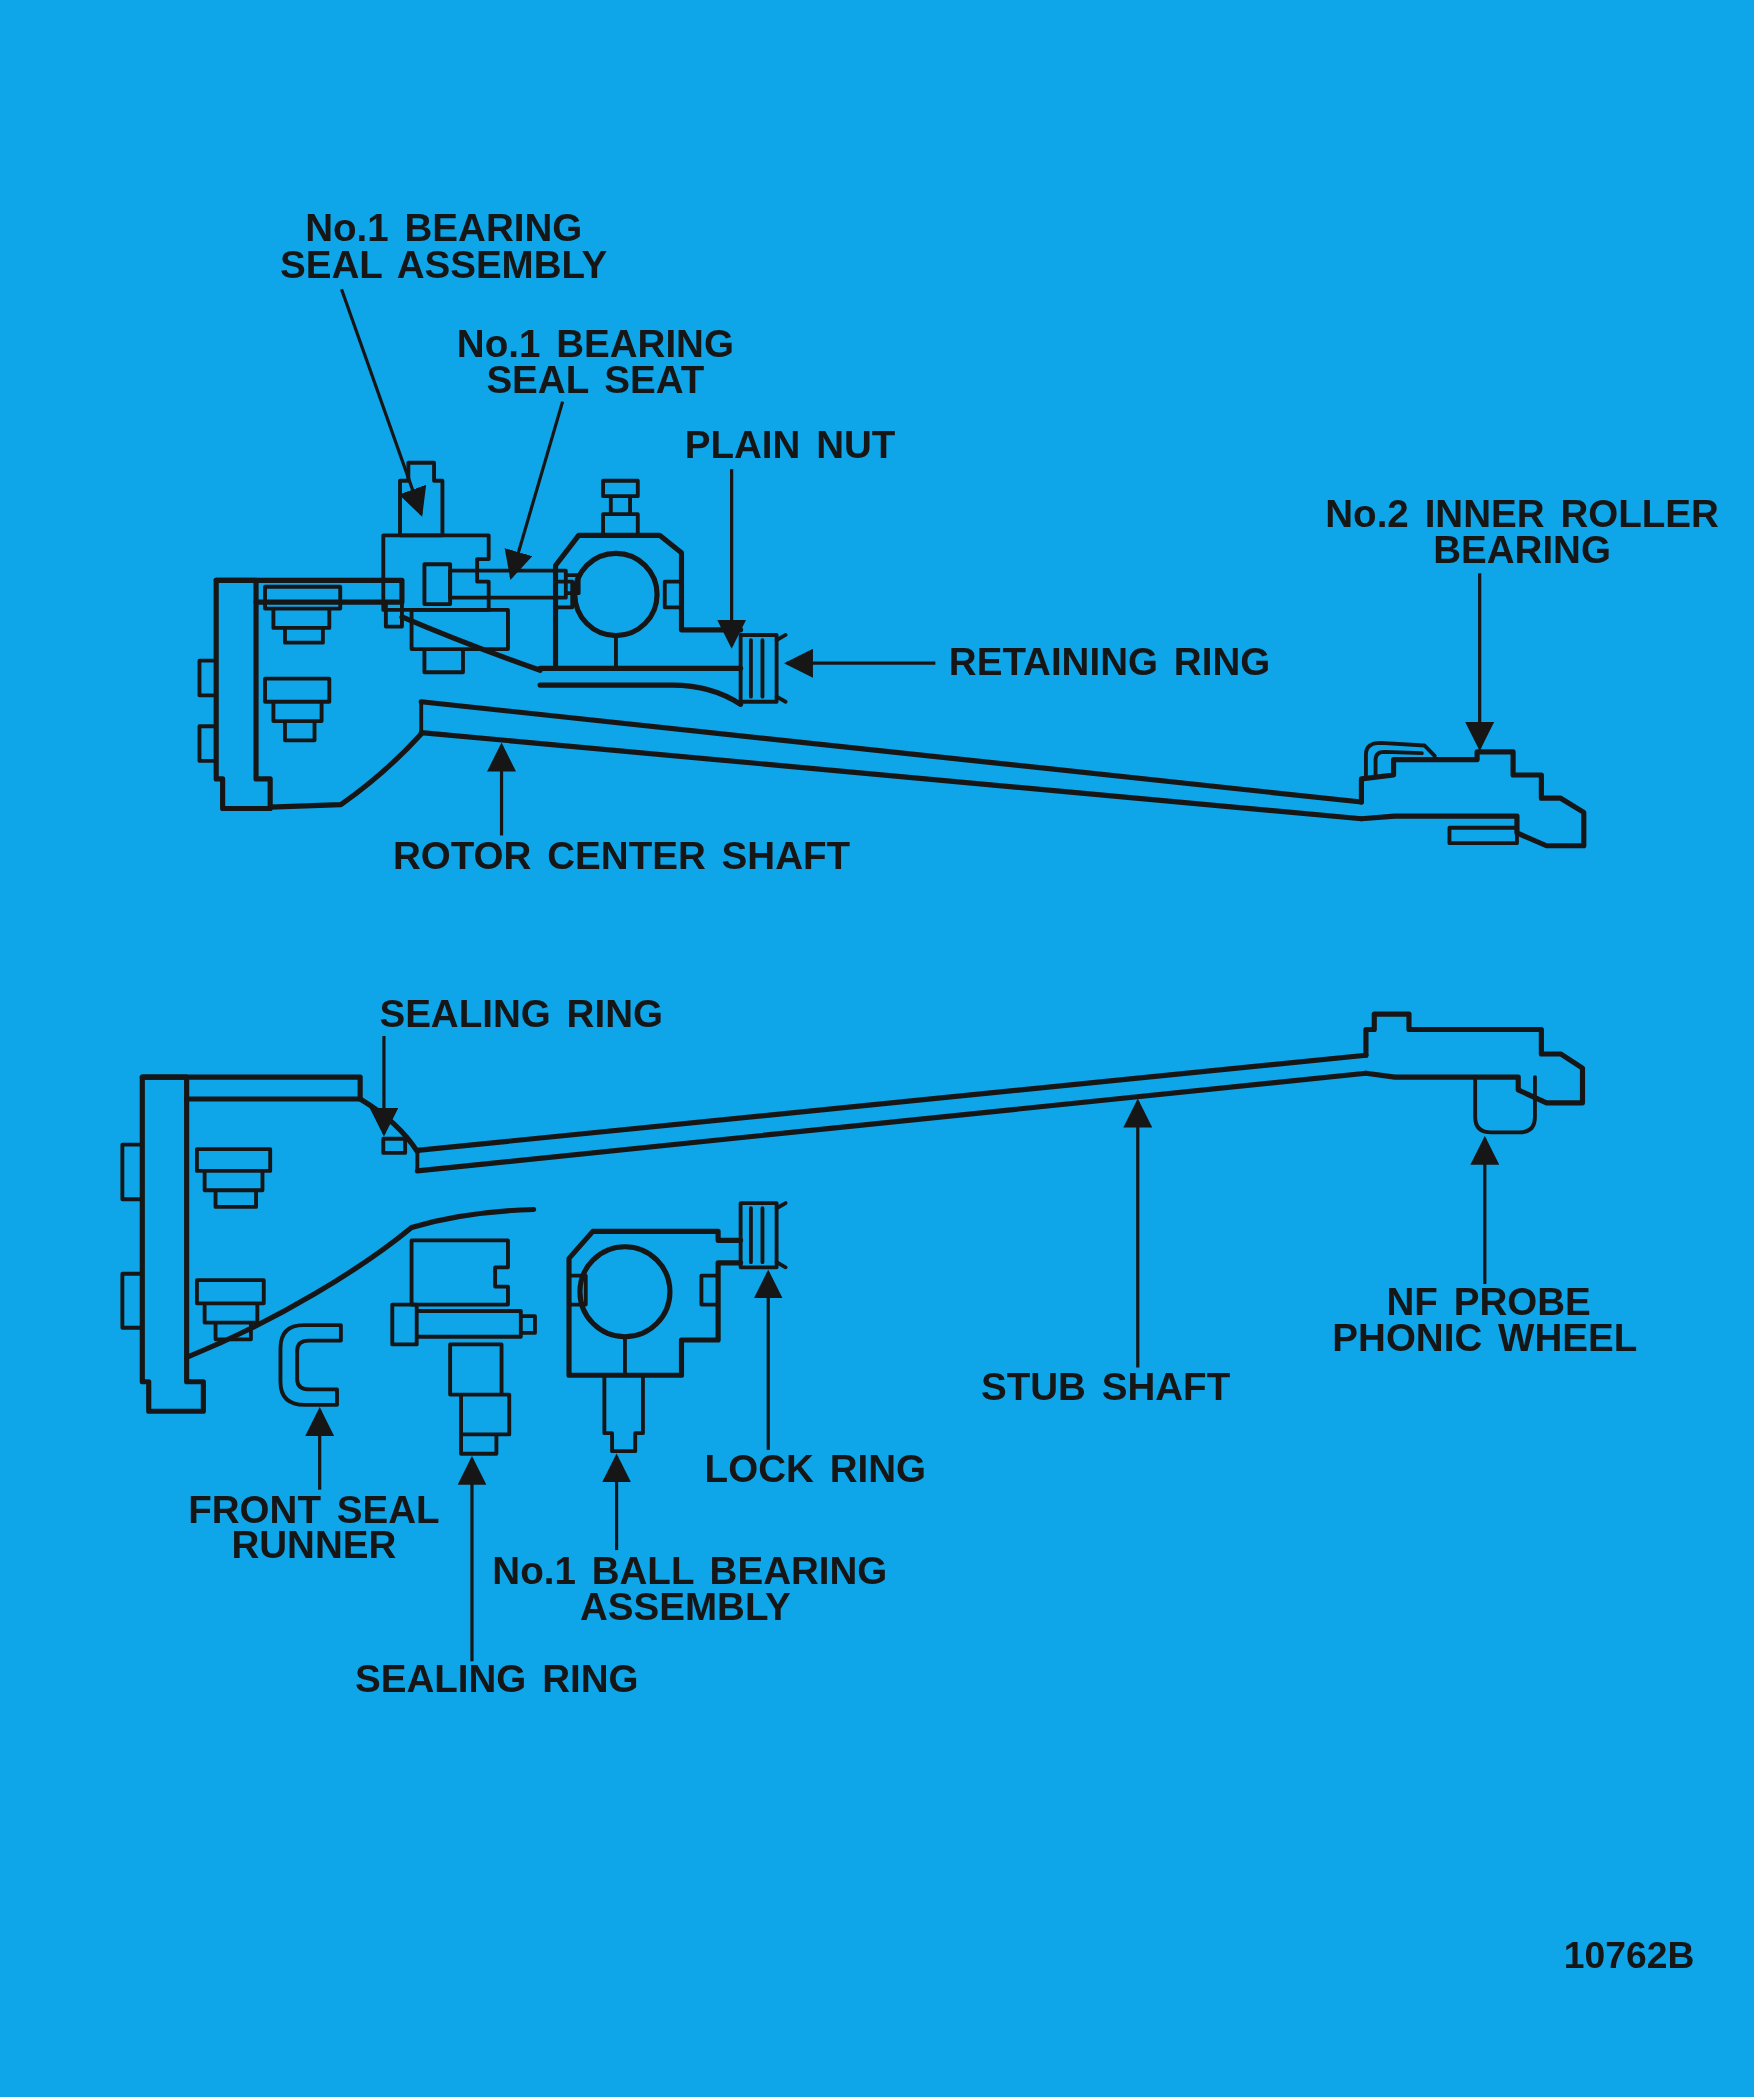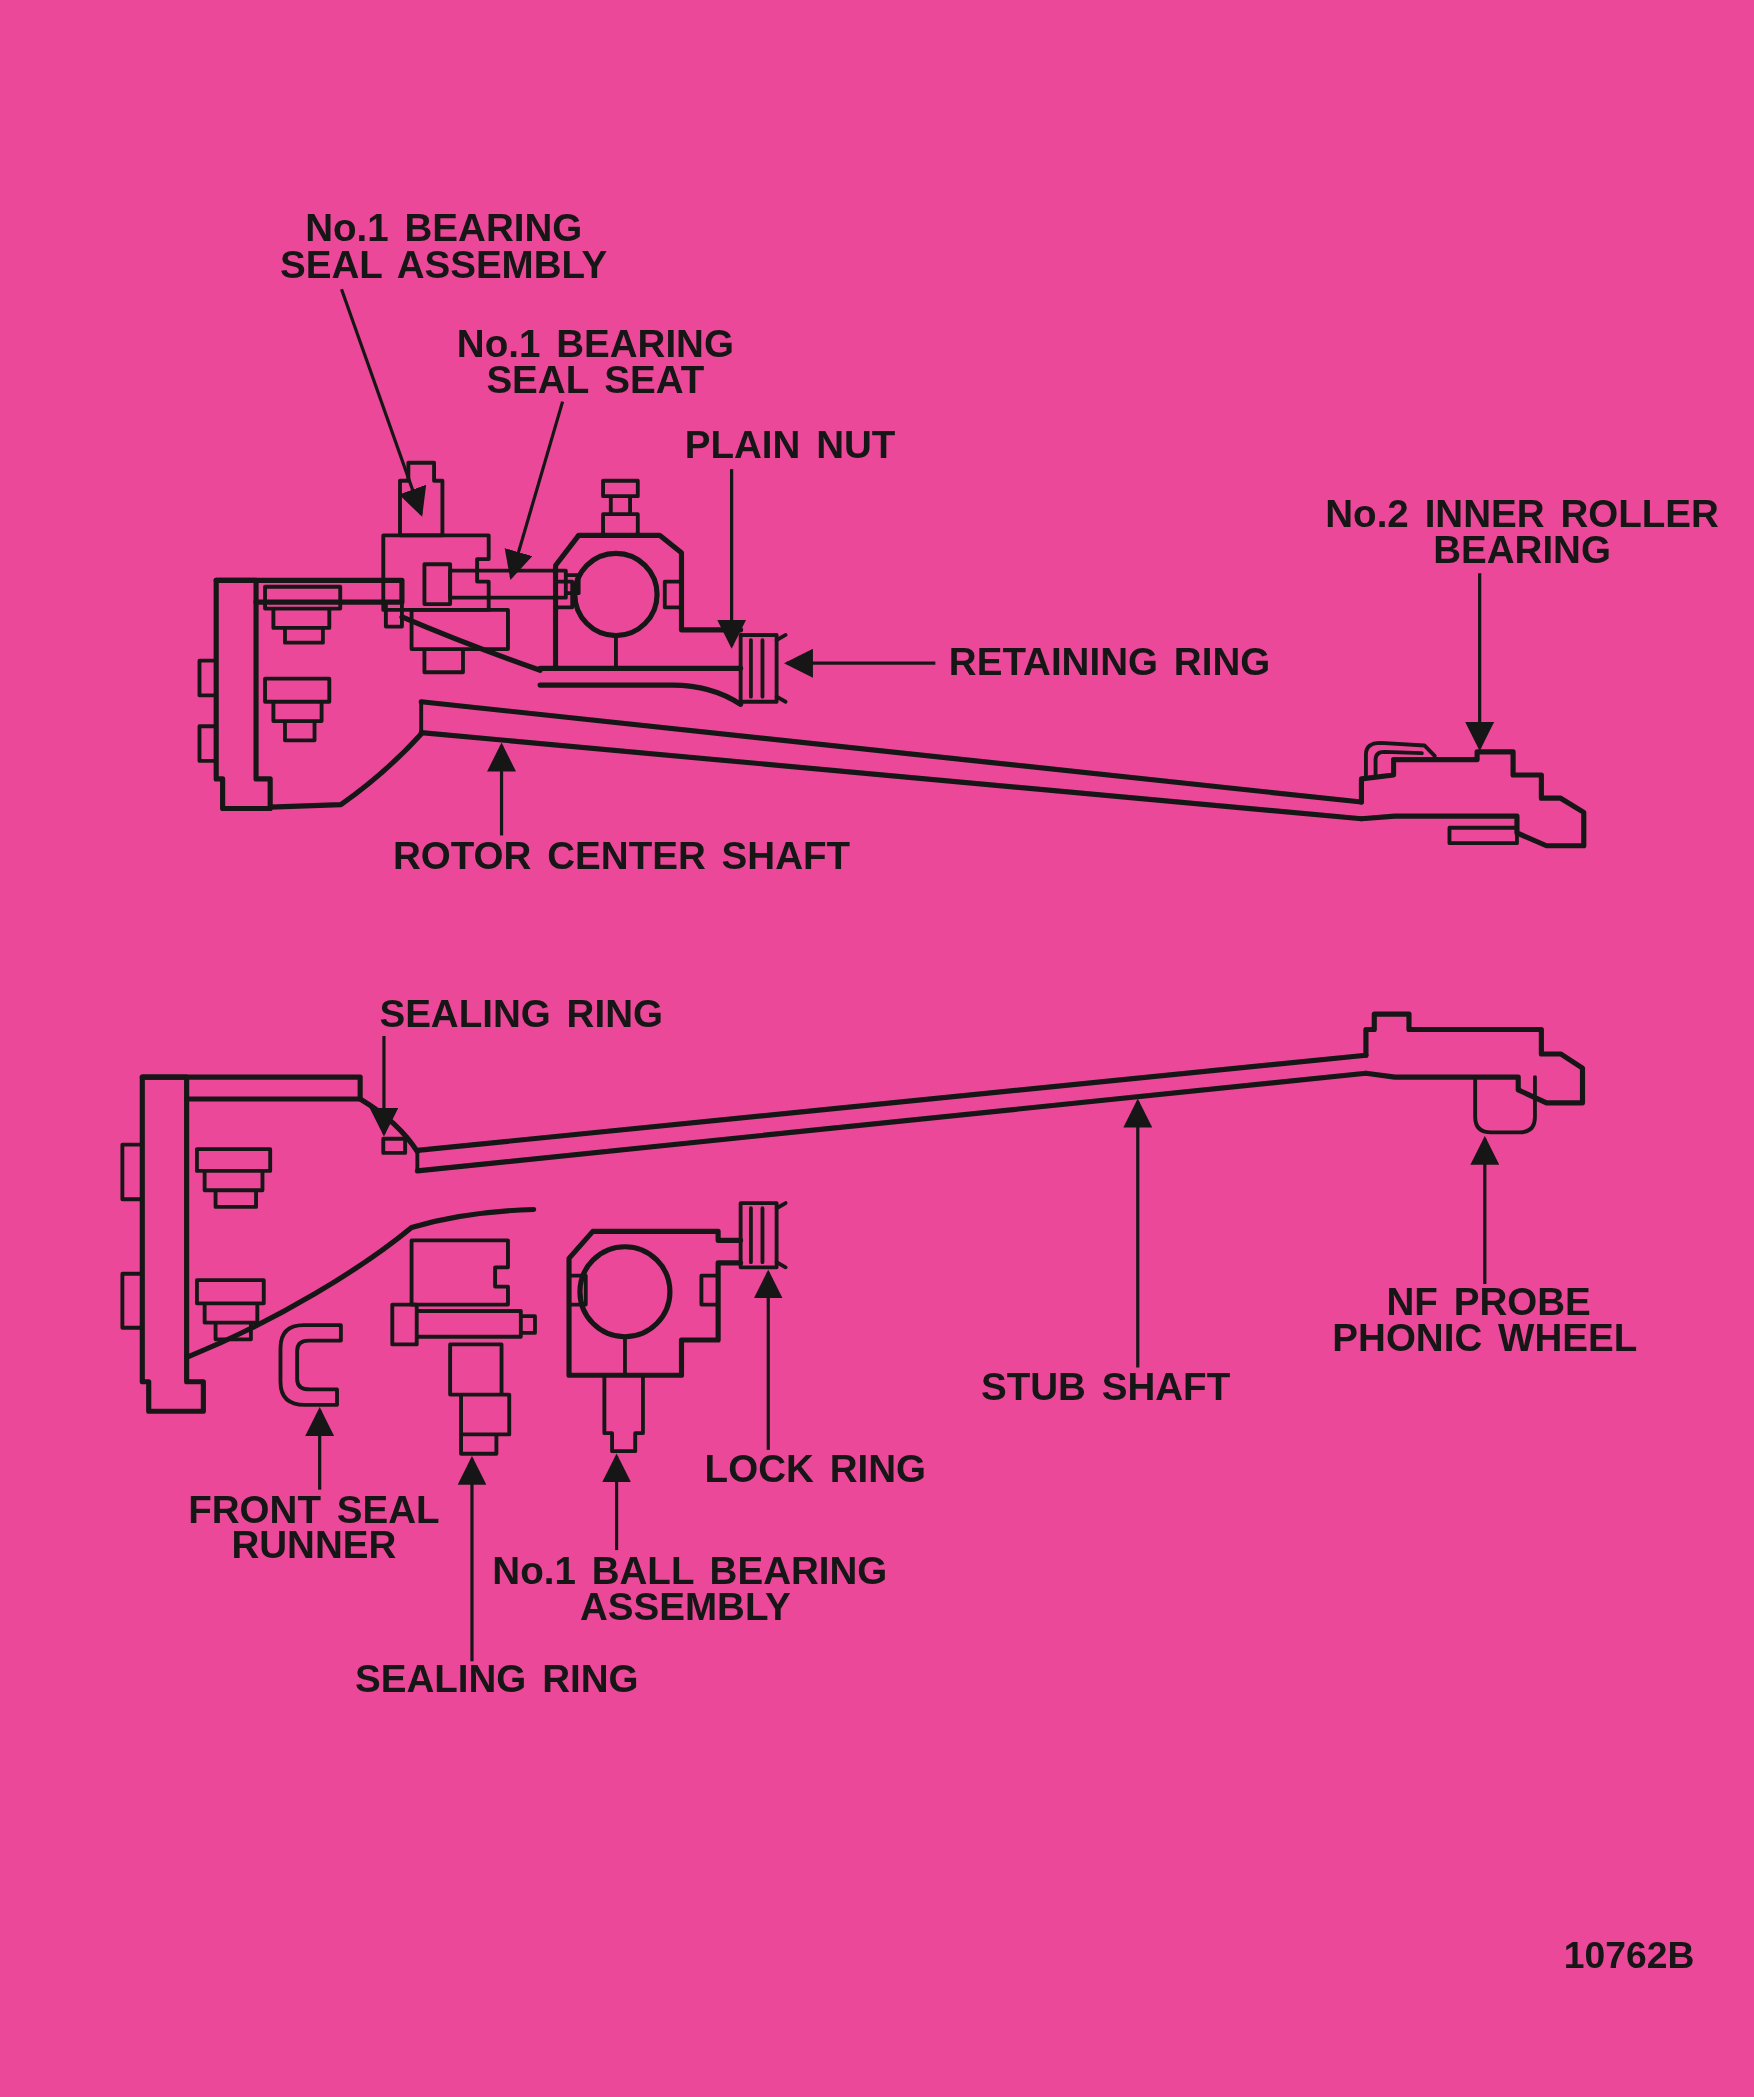--- a/index.html
+++ b/index.html
@@ -1,19 +1,19 @@
 <!DOCTYPE html>
 <html style="font-size:10.3px"><head>
 <meta charset="utf-8">
 <style>
   html,body{margin:0;padding:0;background:#ffffff;}
   .page{
     position:relative;
     width:1755px;height:2097px;
-    background:#ec4899;
+    background:#0ea5e9;
     font-family:"Liberation Sans",sans-serif;
   }
   svg{display:block;width:1755px;height:2097px;}
   .ln{fill:none;stroke:#161616;stroke-width:8;stroke-linejoin:round;stroke-linecap:round;}
   .det{fill:none;stroke:#161616;stroke-width:6;stroke-linejoin:round;stroke-linecap:round;}
   .leader{fill:none;stroke:#161616;stroke-width:5;stroke-linecap:butt;}
   .lbl{font:700 60px "Liberation Sans",sans-serif;fill:#161616;word-spacing:8px;letter-spacing:0px;}
   .figcode{font:700 58px "Liberation Sans",sans-serif;fill:#161616;}
 </style>
 </head>

